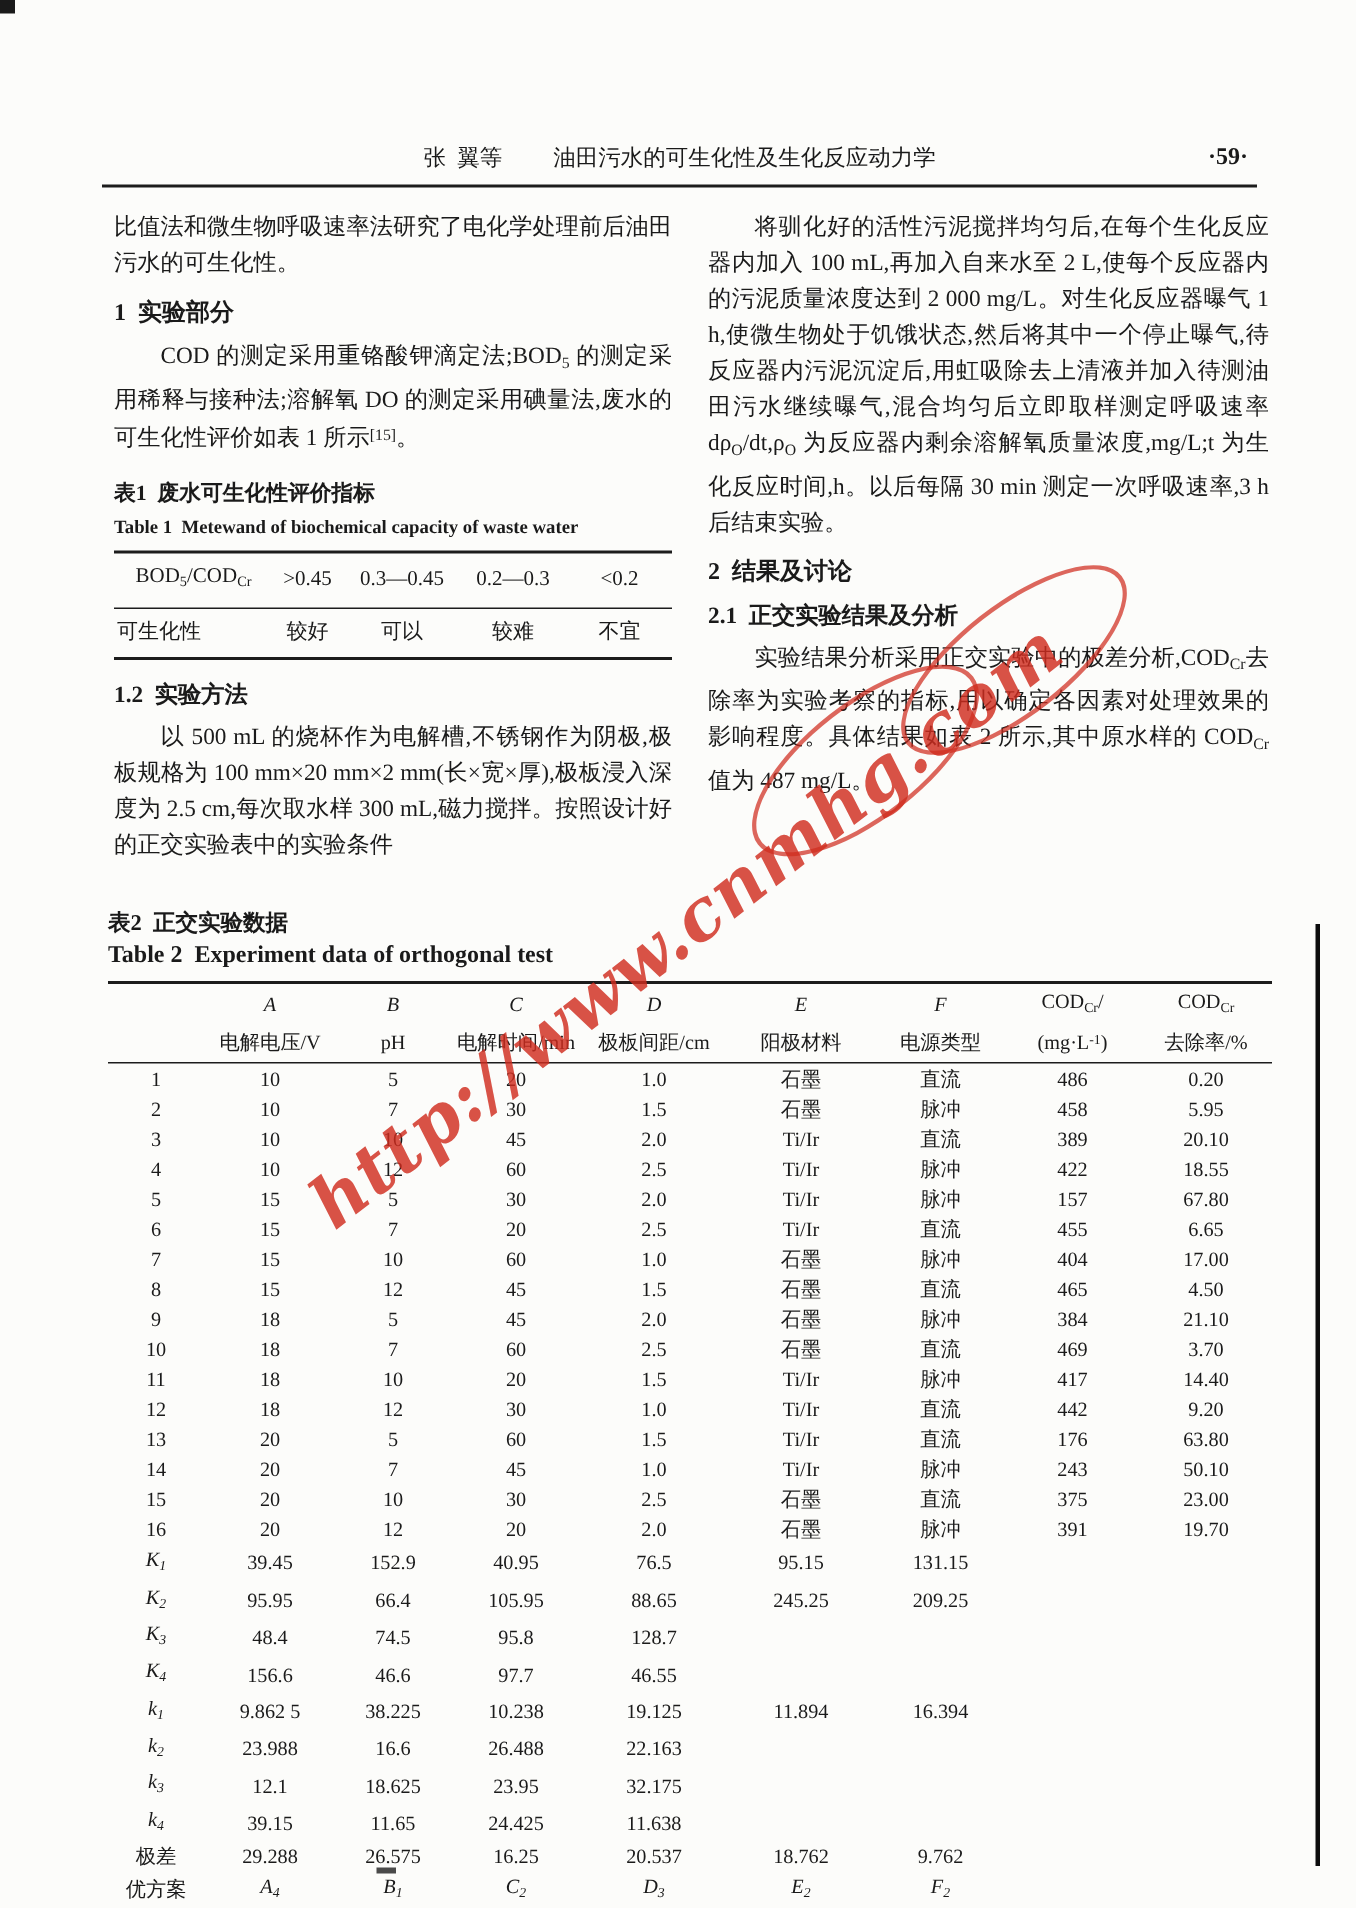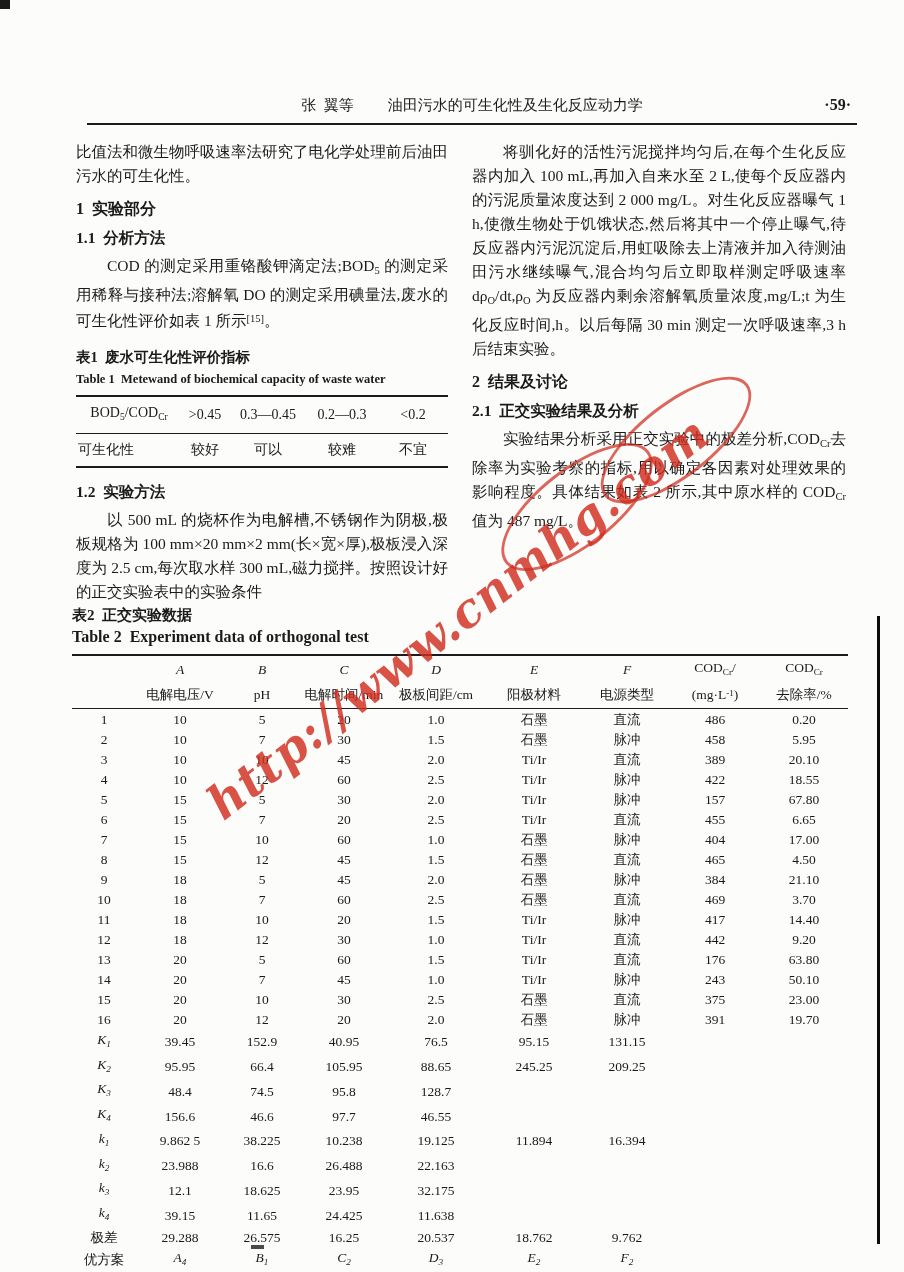--- a/index.html
+++ b/index.html
@@ -1,21 +1,21 @@
 <!DOCTYPE html>
 <html><head>
 <meta charset="utf-8">
 <style>
   * { margin:0; padding:0; box-sizing:border-box; }
   html,body { background:#9a9a9a; }
   body { font-family:"Liberation Serif","DejaVu Serif",serif; color:#1a1a1a; }
   .page { position:relative; width:904px; height:1272px; background:#fcfcfa; margin:0 auto; overflow:hidden; }
 
   
-  .runhead { position:absolute; left:87px; top:96px; width:770px; border-bottom:2px solid #1c1c1c; padding-bottom:8px; font-size:15px; }
+  .runhead { position:absolute; left:68px; top:96px; width:770px; border-bottom:2px solid #1c1c1c; padding-bottom:8px; font-size:15px; }
   .runhead-inner { display:flex; justify-content:center; gap:34px; }
   .pageno { position:absolute; right:6px; top:0; font-weight:bold; font-size:16px; }
 
   
   .col { position:absolute; top:140px; font-size:15.5px; line-height:24px; text-align:justify; }
   .col.left  { left:76px;  width:372px; }
   .col.right { left:472px; width:374px; }
   p.ind { text-indent:2em; }
   .h1 { font-weight:bold; font-size:16px;   margin:9px 0 5px; }
   .h2 { font-weight:bold; font-size:15.5px; margin:4px 0 4px; }
@@ -74,21 +74,20 @@
     <div class="runhead-inner">
       <span>张 翼等</span>
       <span>油田污水的可生化性及生化反应动力学</span>
     </div>
     <span class="pageno">·59·</span>
   </div>
 
   <div class="col left">
     <p>比值法和微生物呼吸速率法研究了电化学处理前后油田污水的可生化性。</p>
     <div class="h1">1 实验部分</div>
-    <div class="h2">1.1 分析方法</div>
     <p class="ind">COD 的测定采用重铬酸钾滴定法;BOD<sub>5</sub> 的测定采用稀释与接种法;溶解氧 DO 的测定采用碘量法,废水的可生化性评价如表 1 所示<sup>[15]</sup>。</p>
 
     <div class="cap cap-cn">表1 废水可生化性评价指标</div>
     <div class="cap cap-en">Table 1 Metewand of biochemical capacity of waste water</div>
     <table class="t1">
       <colgroup>
         <col style="width:104px">
           <col style="width:50px">
           <col style="width:76px">
           <col style="width:72px">

